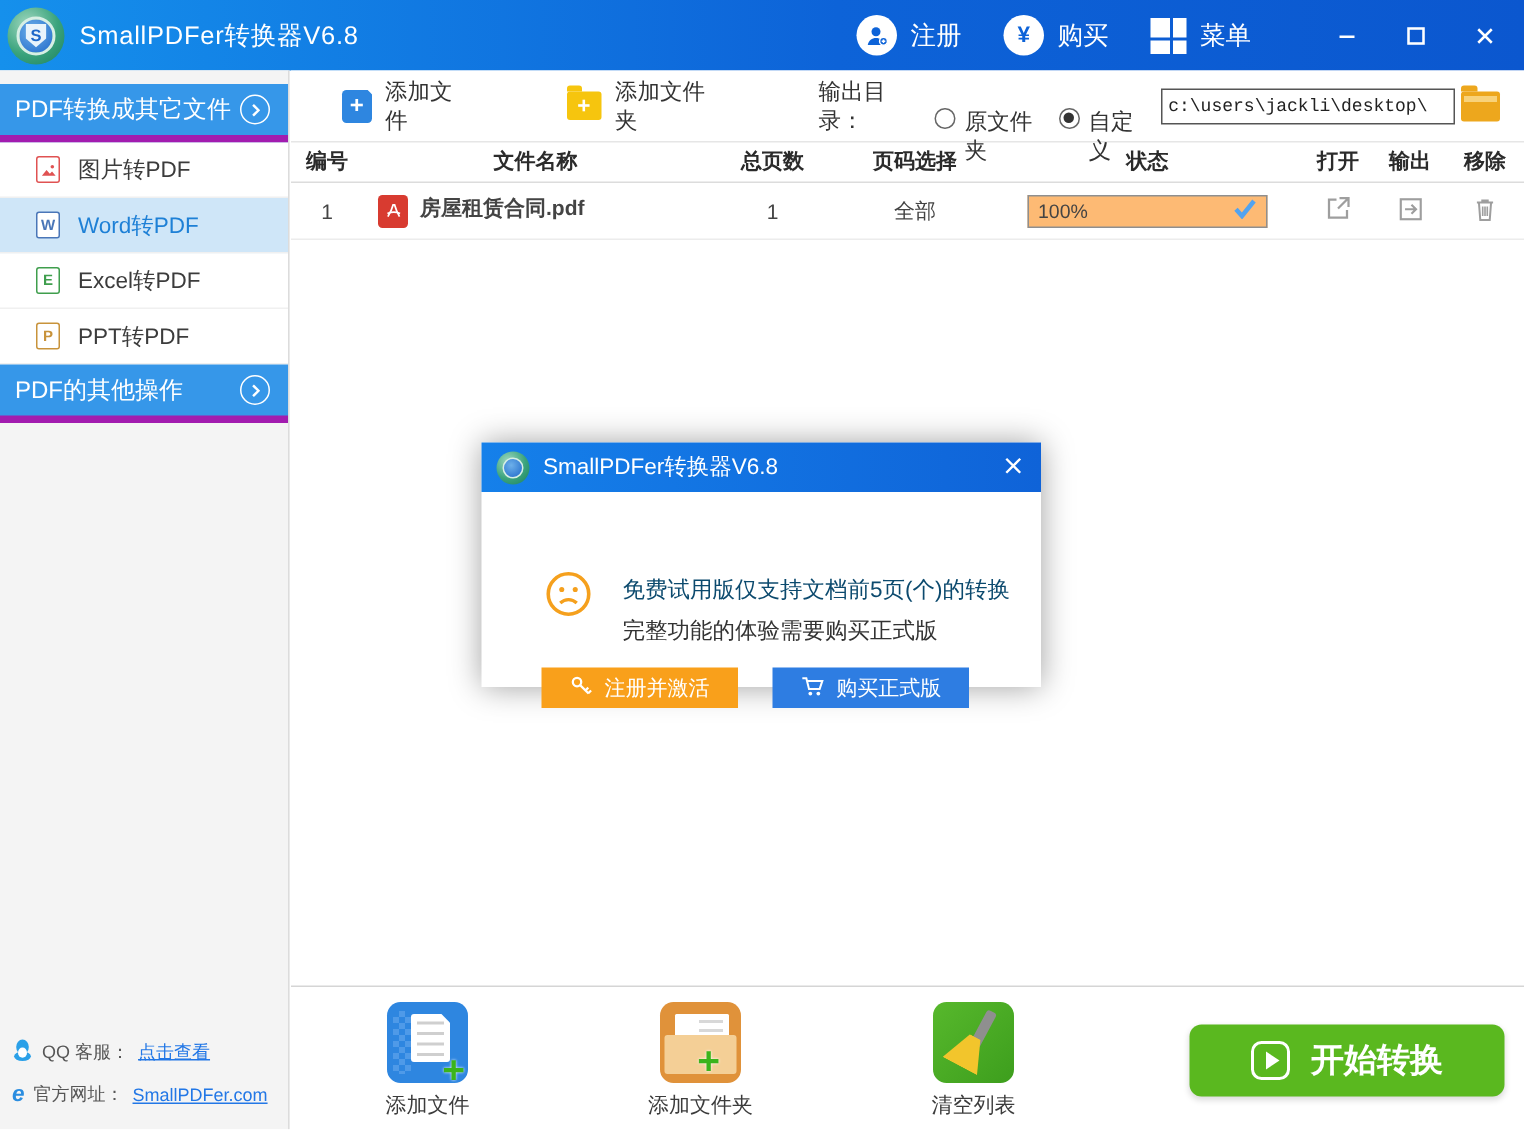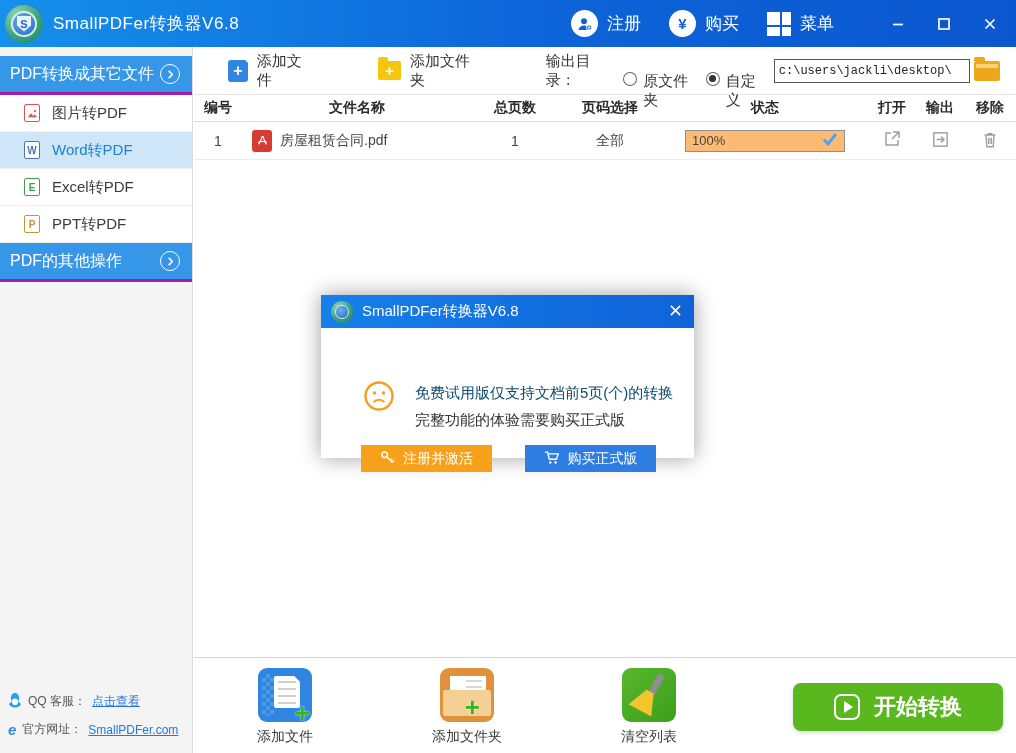--- a/index.html
+++ b/index.html
@@ -25,21 +25,21 @@
   .circle-ic { width:27px; height:27px; border-radius:50%; background:#fff; color:#0d63d8;
     display:flex; align-items:center; justify-content:center; font-weight:bold; font-size:15px; }
   .menu-grid { width:24px; height:24px; display:grid; grid-template-columns:13px 9px; grid-template-rows:13px 9px; gap:2px; }
   .menu-grid div { background:#fff; }
   .win-controls { display:flex; align-items:center; gap:6px; margin-left:26px; margin-right:6px; }
   .win-btn { width:40px; height:34px; display:flex; align-items:center; justify-content:center; cursor:pointer; }
 
   
   .sidebar { position:absolute; left:0; top:47px; width:193px; height:706px; background:#f4f4f4; border-right:1px solid #dcdcdc; }
   .side-header { height:39px; background:#3697e9; color:#fff; font-size:16px; display:flex; align-items:center;
-    padding:0 12px 0 10px; cursor:pointer; border-bottom:3px solid #a21caf; }
+    padding:0 12px 0 10px; cursor:pointer; border-bottom:5px solid #a21caf; }
   .side-header .chev { margin-left:auto; }
   .chev-circle { width:20px; height:20px; border:1.6px solid #fff; border-radius:50%; display:flex; align-items:center; justify-content:center; }
   .side-item { height:37px; background:#fff; display:flex; align-items:center; gap:12px; padding-left:24px;
     font-size:15px; color:#3c3c3c; cursor:pointer; border-bottom:1px solid #f0f0f0; }
   .side-item.selected { background:#cfe6f8; color:#1e80d6; }
   .doc-ic { width:16px; height:18px; border:1.4px solid currentColor; border-radius:2px; font-size:10px; font-weight:bold;
     display:flex; align-items:center; justify-content:center; background:#fff; }
   .side-footer { position:absolute; left:0; bottom:10px; width:100%; font-size:12px; color:#555; }
   .side-footer .frow { display:flex; align-items:center; gap:6px; padding:5px 0 5px 8px; }
   .flink { color:#2277e6; text-decoration:underline; cursor:pointer; }
@@ -64,21 +64,21 @@
   .folder-btn { width:26px; height:20px; background:#eda71d; border-radius:2px; position:relative; cursor:pointer; }
   .folder-btn::before { content:""; position:absolute; top:-4px; left:0; width:11px; height:4px; background:#eda71d; border-radius:2px 2px 0 0; }
   .folder-btn::after { content:""; position:absolute; top:3px; left:2px; right:2px; height:4px; background:#f8d27a; }
 
   
   .grid-row { display:grid; grid-template-columns:48px 230px 86px 104px 206px 48px 48px 52px; align-items:center; }
   .thead { height:27px; border-bottom:1px solid #dcdcdc; font-size:14px; color:#2b2b2b; font-weight:bold; }
   .thead div { text-align:center; }
   .trow { height:38px; border-bottom:1px solid #ececec; font-size:14px; color:#444; }
   .tc { text-align:center; }
-  .fname-cell { display:flex; align-items:center; gap:8px; padding-left:10px; text-align:left; }
+  .fname-cell { display:flex; gap:8px; padding-left:10px; text-align:left;font-weight:bold; }
   .pdf-ic { width:20px; height:22px; background:#d83b30; border-radius:3px; display:flex; align-items:center; justify-content:center; flex:none; }
   .progress { width:160px; height:22px; background:#fdba74; border:1px solid #8f8f8f; margin:0 auto;
     display:flex; align-items:center; font-size:13px; color:#444; padding:0 6px; justify-content:space-between; }
   .act-ic { display:inline-flex; cursor:pointer; color:#9e9e9e; }
 
   
   .bottombar { position:absolute; left:194px; top:657px; width:822px; height:96px; background:#fff; border-top:1px solid #d5d5d5; }
   .big-btn { position:absolute; top:10px; width:110px; text-align:center; cursor:pointer; }
   .big-tile { width:54px; height:54px; margin:0 auto; border-radius:9px; position:relative; }
   .big-label { font-size:14px; color:#3c3c3c; margin-top:6px; }
@@ -113,21 +113,21 @@
     border:1px solid #d7efe4; display:block; }
   .dlg-title { font-size:15px; margin-left:9px; }
   .dlg-close { margin-left:auto; margin-right:12px; font-size:17px; cursor:pointer; }
   .dlg-body { position:relative; height:130px; }
   .sad-face { position:absolute; left:42px; top:52px; }
   .dlg-line1 { position:absolute; left:94px; top:56px; font-size:15px; color:#0c4a6e; }
   .dlg-line2 { position:absolute; left:94px; top:83px; font-size:15px; color:#333; }
   .dlg-btn { position:absolute; top:117px; height:27px; width:131px; color:#fff; font-size:14px;
     display:flex; align-items:center; justify-content:center; gap:8px; cursor:pointer; }
   .dlg-btn.orange { left:40px; background:#f9a01b; }
-  .dlg-btn.blue { left:204px; background:#2e7de2;text-align:center; }
+  .dlg-btn.blue { left:194px; background:#2e7de2;text-align:center; }
 </style>
 </head>
 <body>
 
 <div class="app">
 
   <div class="titlebar">
     <div class="logo">
       <div class="logo-inner">
           <div class="logo-shield">S</div>

